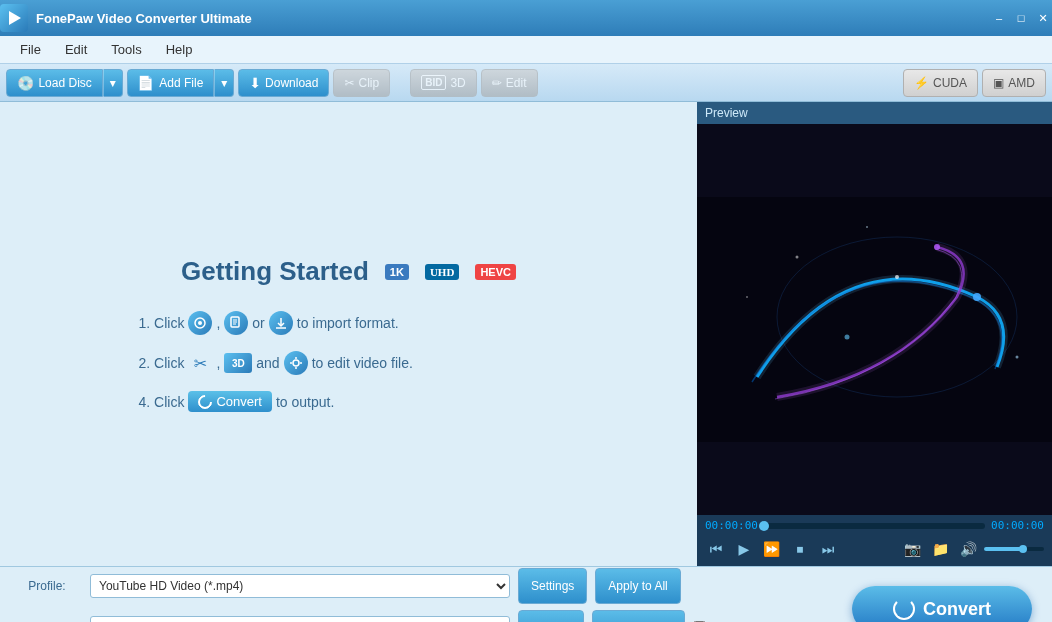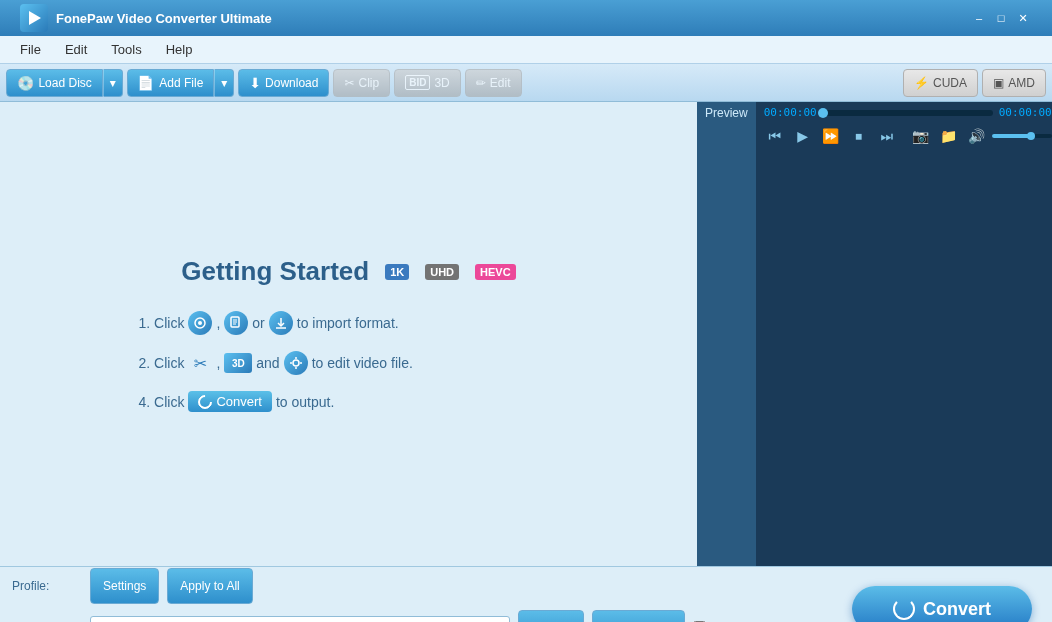--- a/index.html
+++ b/index.html
@@ -4,21 +4,21 @@
   <style>
     * { margin: 0; padding: 0; box-sizing: border-box; }
     body { width: 1052px; height: 622px; overflow: hidden; font-family: Arial, sans-serif; font-size: 13px; background: #c5dff0; }
 
     
     .title-bar {
       background: linear-gradient(to bottom, #4a9fd4, #2e7db8);
       height: 36px;
       display: flex;
       align-items: center;
-      padding: 0 20px;
+      padding: 0 0;
       color: white;
       user-select: none;
     }
     .title-bar-logo {
       width: 28px; height: 28px;
       background: linear-gradient(135deg, #5bc0f0, #2a7ab8);
       border-radius: 4px;
       display: flex; align-items: center; justify-content: center;
       margin-right: 8px;
     }
@@ -120,22 +120,22 @@
       gap: 16px;
     }
     .badge {
       font-size: 11px;
       font-weight: bold;
       color: white;
       padding: 2px 5px;
       border-radius: 3px;
     }
     .badge-4k { background: #3a7abf; }
-    .badge-uhd { background: #737373; }
-    .badge-hevc { background: #ec4899; }
+    .badge-uhd { background: #0369a1; font-family: Liberation Serif, serif; }
+    .badge-hevc { background: #ef4444; }
     .gs-steps {
       width: 420px;
       display: flex;
       flex-direction: column;
       gap: 16px;
     }
     .gs-step {
       font-size: 14px;
       color: #3a6a90;
       display: flex;
@@ -171,20 +171,21 @@
       padding: 3px 10px;
       font-size: 13px;
       cursor: default;
     }
 
     
     .preview-panel {
       width: 355px;
       background: #2a5a80;
       display: flex;
+      flex-direction: column;
     }
     .preview-label {
       color: #cce8f8;
       font-size: 12px;
       padding: 4px 8px;
       background: #2a5a80;
     }
     .preview-video {
       flex: 1;
       background: #0a0a1a;
@@ -267,21 +268,21 @@
       transform: translate(-50%, -50%);
       width: 8px; height: 8px;
       background: #5bc0f0;
       border-radius: 50%;
     }
     .bottom-row {
       display: flex;
       align-items: center;
       gap: 8px;
     }
-    .bottom-label { color: #3a6a90; font-size: 12px; min-width: 70px; text-align: left; }
+    .bottom-label { color: #3a6a90; font-size: 12px; min-width: 70px; text-align: center; }
     .profile-select {
       flex: 1;
       max-width: 420px;
       height: 24px;
       border: 1px solid #90bcd8;
       border-radius: 3px;
       background: white;
       font-size: 12px;
       padding: 0 4px;
       color: #333;
@@ -396,21 +397,21 @@
     <button class="tb-btn tb-btn-split">▾</button>
   </div>
   <button class="tb-btn">
     <span style="font-size:14px;">⬇</span>
     <span>Download</span>
   </button>
   <button class="tb-btn tb-btn-disabled" style="opacity:0.6;">
     <span>✂</span>
     <span>Clip</span>
   </button>
-  <button class="tb-btn tb-btn-disabled" style="opacity:0.6;">
+  <button class="tb-btn tb-btn-disabled" style="opacity:0.6;margin-left:16px;">
     <span style="font-size:10px;font-weight:bold;border:1px solid white;padding:1px 3px;border-radius:2px;">BID</span>
     <span>3D</span>
   </button>
   <button class="tb-btn tb-btn-disabled" style="opacity:0.6;">
     <span>✏</span>
     <span>Edit</span>
   </button>
   <div class="spacer"></div>
   <button class="tb-btn tb-btn-cuda">
     <span style="font-size:12px;">⚡</span>
@@ -547,20 +548,21 @@
         </div>
       </div>
     </div>
   </div>
 </div>
 
 <div class="bottom-section">
 
   <div class="bottom-row">
     <span class="bottom-label">Profile:</span>
+    <select class="profile-select"><option>YouTube HD Video (*.mp4)</option></select>
     <button class="small-btn">Settings</button>
     <button class="small-btn">Apply to All</button>
   </div>
 
   <div class="bottom-row">
     <span class="bottom-label">Destination:</span>
     <input class="dest-input" type="text" value="C:\Users\ASUS\Documents\FonePaw\Video" style="">
     <button class="small-btn">Browse</button>
     <button class="small-btn">Open Folder</button>
     <label class="merge-label">

